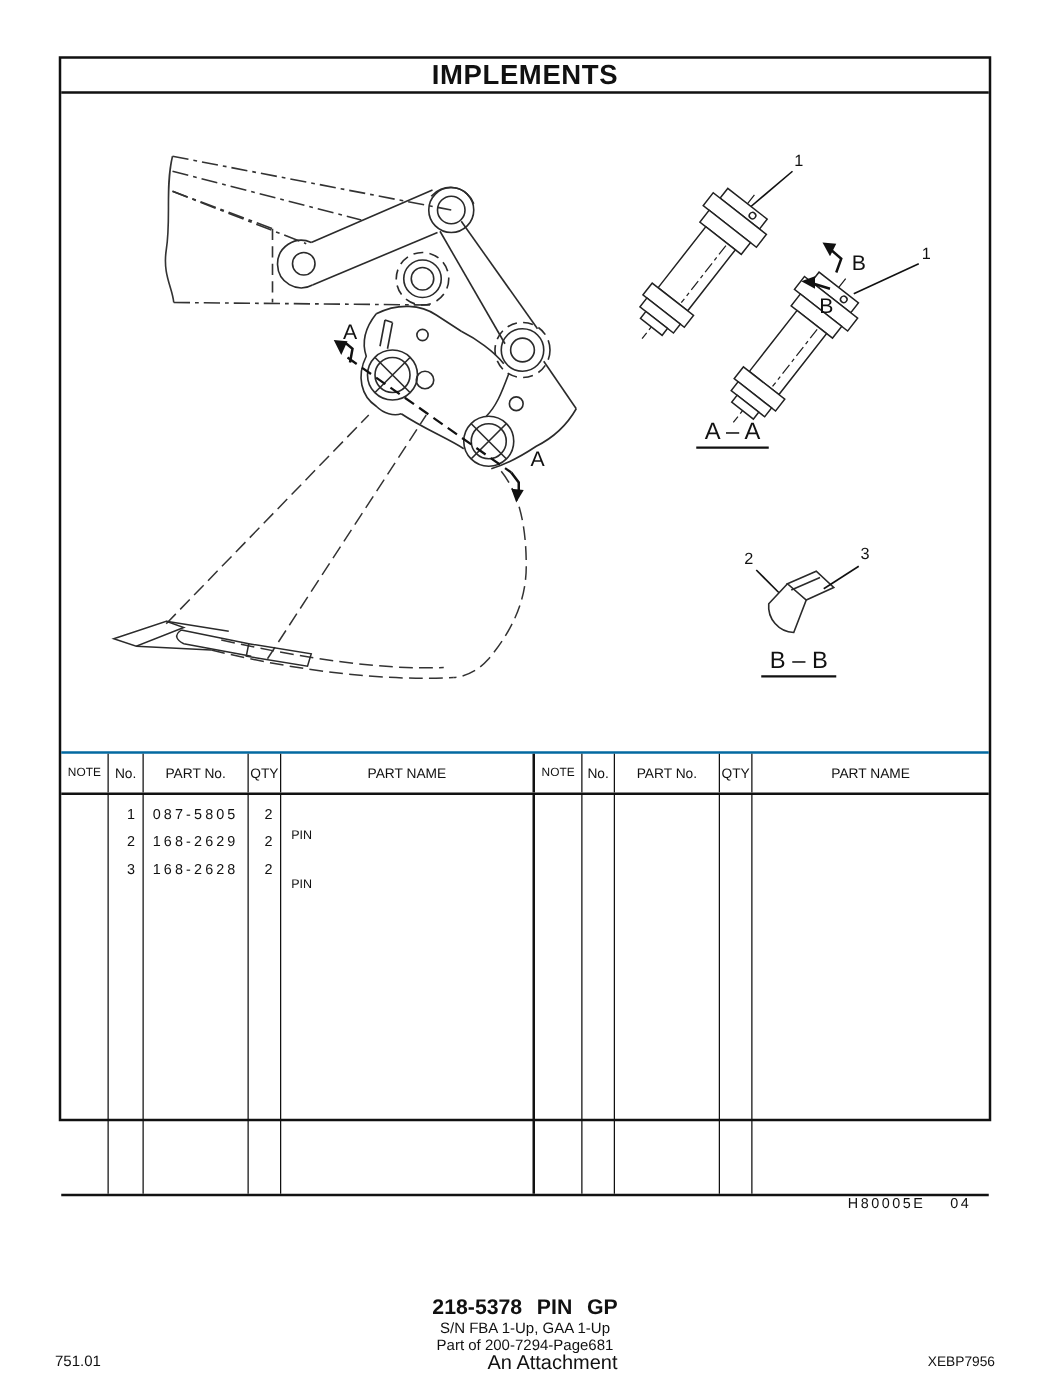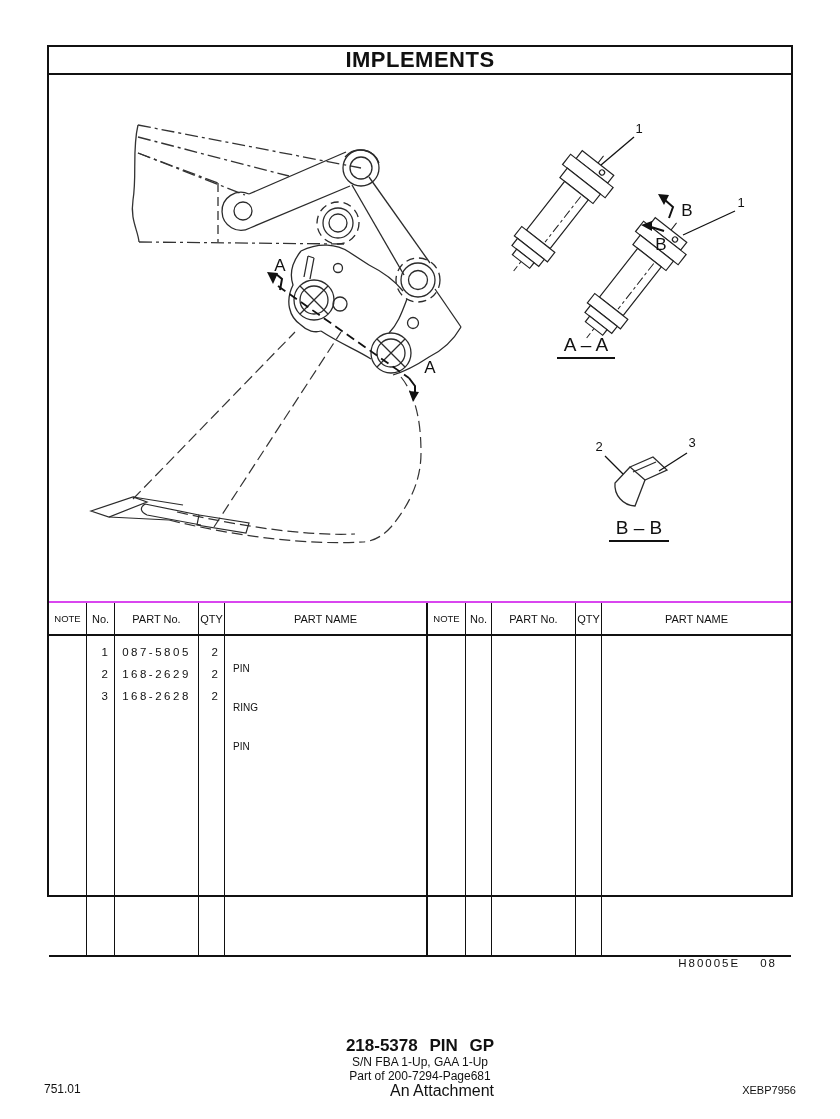--- a/index.html
+++ b/index.html
@@ -16,21 +16,21 @@
   .title-bar{
     height:32px;border-bottom:2.5px solid #111;box-sizing:border-box;
     display:flex;align-items:center;justify-content:center;
     font-size:22px;font-weight:700;letter-spacing:.5px;
     transform-origin:center;
   }
   .drawing-area{height:526px;position:relative;}
   .drawing-area svg{display:block;}
 
   
-  .ptable{border-top:2px solid #d946ef;}
+  .ptable{border-top:2px solid #0369a1;}
   .ptable .hdr,.ptable .bdy{
     display:grid;
     grid-template-columns:38px 28px 84px 26px 203px 38px 26px 84px 26px 1fr;
   }
   .ptable .hdr{border-bottom:2px solid #111;}
   .cell{
     border-right:1.5px solid #111;box-sizing:border-box;
     display:flex;align-items:center;justify-content:center;
   }
   .cell:last-child{border-right:none;}
@@ -242,34 +242,33 @@
         <div class="bline">168-2629</div>
         <div class="bline">168-2628</div>
       </div>
       <div class="cell col-qty">
         <div class="bline">2</div>
         <div class="bline">2</div>
         <div class="bline">2</div>
       </div>
       <div class="cell split col-name">
         <div class="bline">PIN</div>
-        <div class="bline">RING</div>
         <div class="bline">PIN</div>
       </div>
       <div class="cell"></div>
       <div class="cell"></div>
       <div class="cell"></div>
       <div class="cell"></div>
       <div class="cell"></div>
     </div>
   </div>
 
   <div class="sheet-footer">
     <span>H80005E</span>
-    <span class="rev">08</span>
+    <span class="rev">04</span>
   </div>
 
 </div>
 
 <div class="title-block">
   <div class="tb-assembly">218-5378 PIN GP</div>
   <div class="tb-serial">S/N FBA 1-Up, GAA 1-Up</div>
   <div class="tb-partof">Part of 200-7294-Page681</div>
   <div class="tb-attach">An Attachment</div>
 </div>

